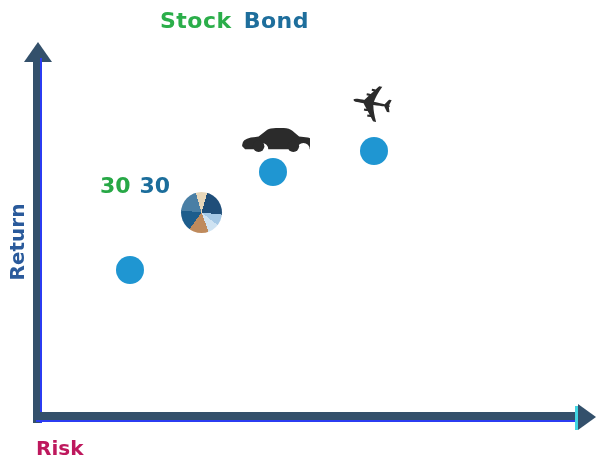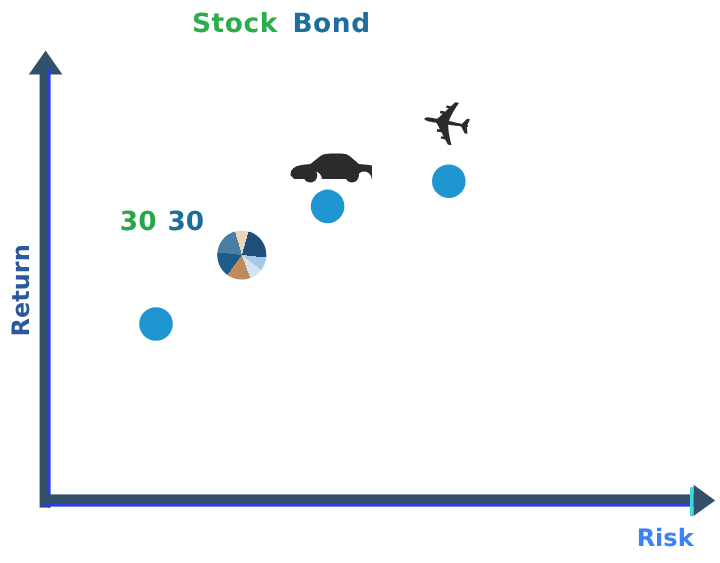--- a/index.html
+++ b/index.html
@@ -20,22 +20,22 @@
                 border-bottom:20px solid #33506b;}
   .x-axis-line{position:absolute;left:36px;top:412px;width:542px;height:8px;
                background:#33506b;border-bottom:2px solid #2b3cf2;}
   .x-axis-arrow{position:absolute;left:578px;top:404px;width:0;height:0;
                 border-top:13px solid transparent;border-bottom:13px solid transparent;
                 border-left:18px solid #33506b;}
   .x-axis-arrow-accent{position:absolute;left:575px;top:406px;width:3px;height:24px;background:#41d6e2;}
 
   .y-label{position:absolute;left:-38px;top:230px;width:110px;text-align:center;
            transform:rotate(-90deg);font-size:20px;font-weight:700;color:#2a5a9b;}
-  .x-label{position:absolute;left:36px;top:436px;width:542px;text-align:right;
-           font-size:20px;font-weight:700;color:#3b82f6;}
+  .x-label{position:absolute;left:36px;top:436px;width:542px;text-align:left;
+           font-size:20px;font-weight:700;color:#be185d;}
 
   
   .pt-label{position:absolute;font-size:22px;font-weight:700;white-space:nowrap;text-align:center;}
   .pt-label .stock{color:#27a846;}
   .pt-label .bond{color:#1b6d9b;margin-left:9px;}
   .marker{position:absolute;width:28px;height:28px;border-radius:50%;background:#1f96d2;}
 
   .label-1{left:95px;top:173px;width:80px;}
   .marker-1{left:116px;top:256px;}
   .pie-icon{position:absolute;left:181px;top:192px;width:41px;height:41px;border-radius:50%;

